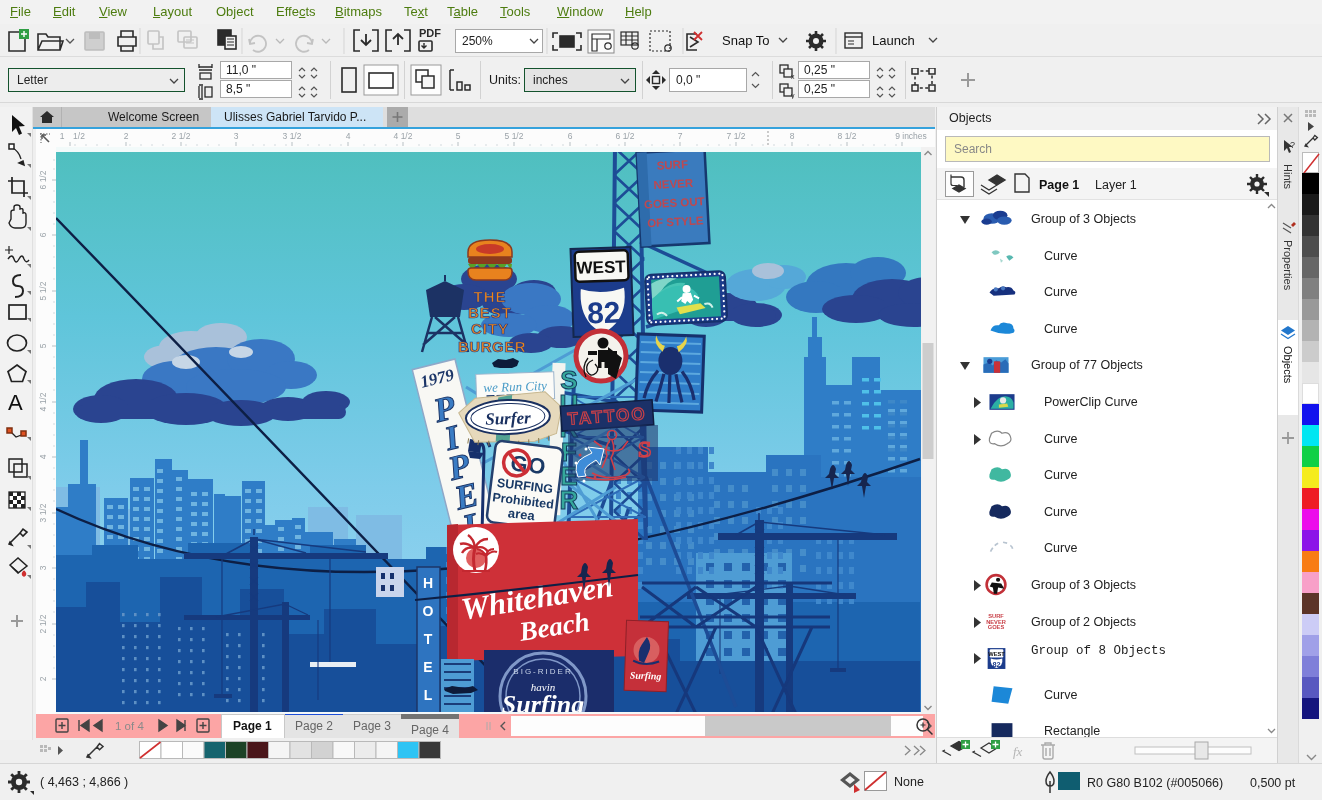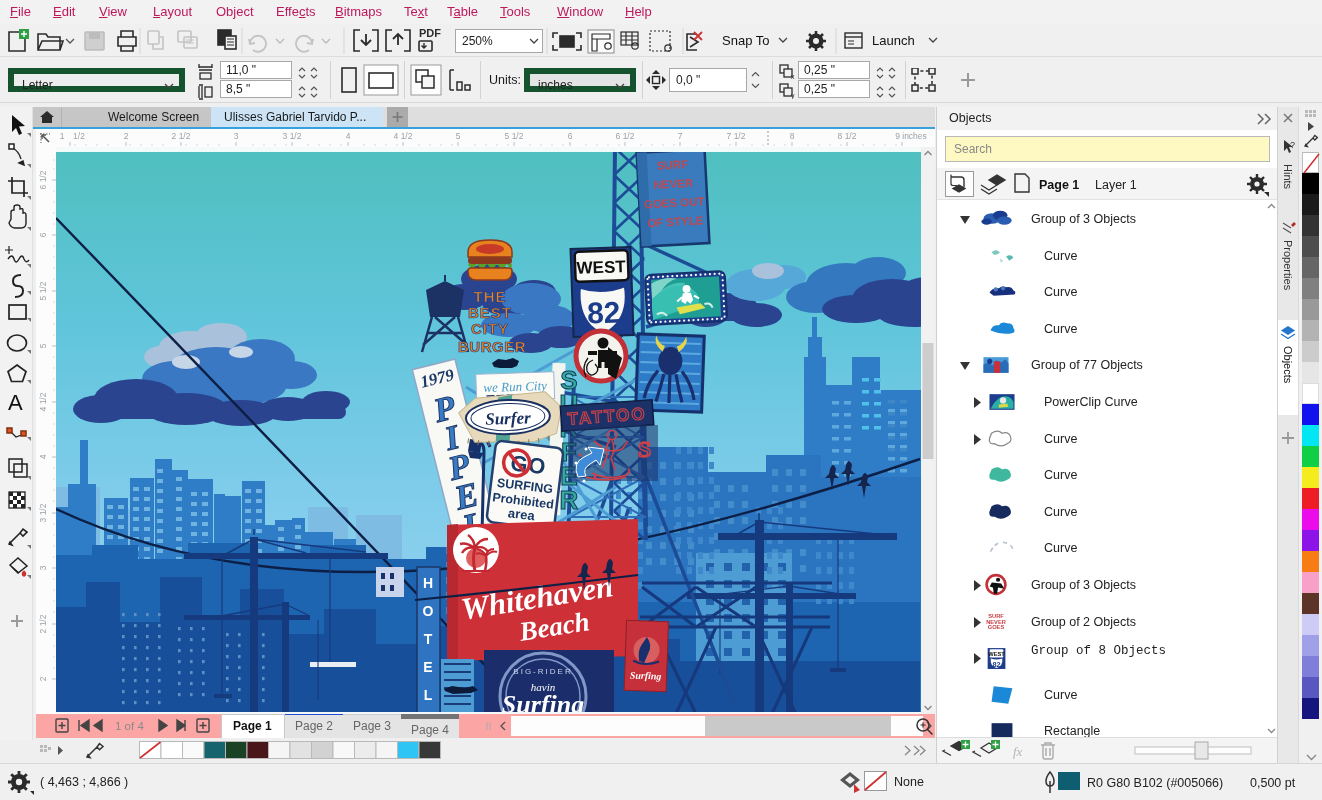--- a/index.html
+++ b/index.html
@@ -1,25 +1,25 @@
 <!DOCTYPE html>
 <html><head><meta charset="utf-8">
 <style>
 *{margin:0;padding:0;box-sizing:border-box;}
 html,body{width:1322px;height:800px;overflow:hidden;font-family:"Liberation Sans",sans-serif;}
 body{position:relative;background:#efefef;font-size:12px;color:#1a1a1a;}
 .abs{position:absolute;}
 
 #menubar{left:0;top:0;width:1322px;height:24px;background:#f2f2f2;}
-#menubar span{position:absolute;top:4px;font-size:13px;color:#be185d;}
+#menubar span{position:absolute;top:4px;font-size:13px;color:#4d7c0f;}
 
 #toolbar{left:0;top:24px;width:1322px;height:33px;background:#f0f0f0;border-bottom:1px solid #dcdcdc;}
 
 #propbar{left:0;top:57px;width:1322px;height:46px;background:#f0f0f0;border-bottom:1px solid #d8d8d8;}
-.combo{position:absolute;background:#ededed;border:6px solid #14532d;font-size:12px;color:#222;}
+.combo{position:absolute;background:#ededed;border:1px solid #14532d;font-size:12px;color:#222;}
 .fld{position:absolute;background:#fff;border:1px solid #a8a8a8;font-size:12px;color:#222;}
 .vdiv{position:absolute;width:1px;background:#d2d2d2;}
 
 #tabbar{left:33px;top:107px;width:902px;height:22px;background:#dedede;}
 
 #hruler{left:56px;top:129px;width:879px;height:18px;background:#fcfcfc;}
 #vruler{left:36px;top:147px;width:20px;height:567px;background:#fcfcfc;}
 #rulorigin{left:36px;top:129px;width:20px;height:18px;background:#fcfcfc;}
 
 #toolbox{left:0;top:107px;width:33px;height:633px;background:#f2f2f2;border-right:1px solid #e0e0e0;}

